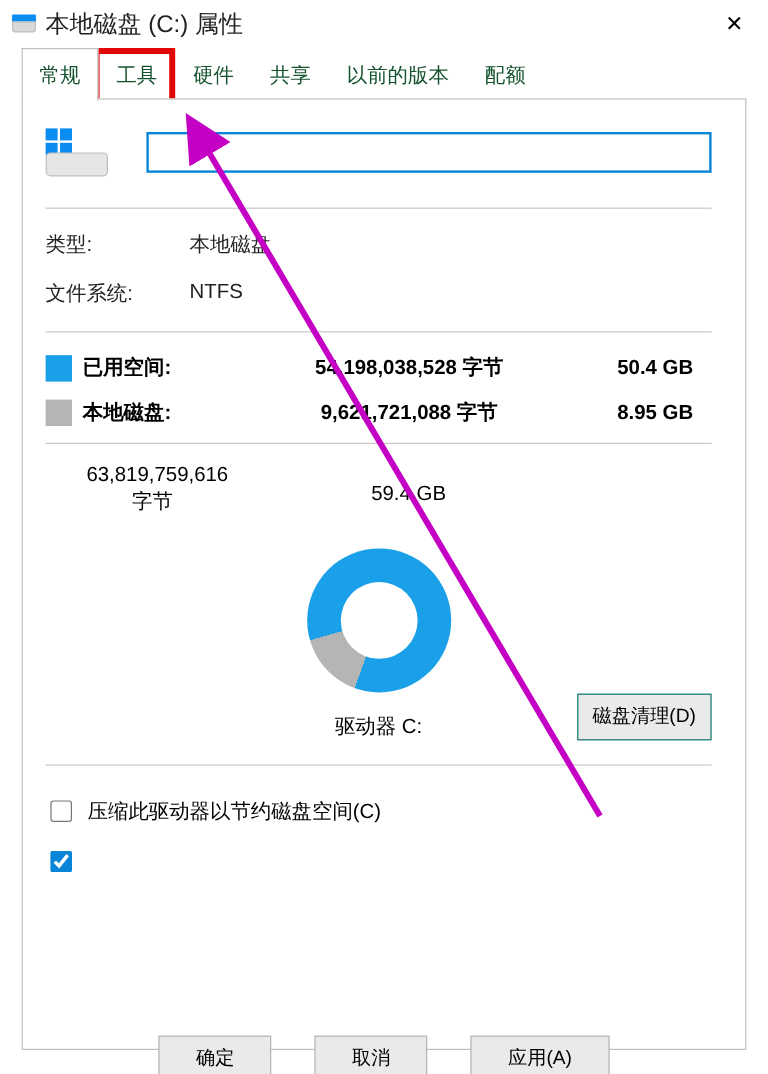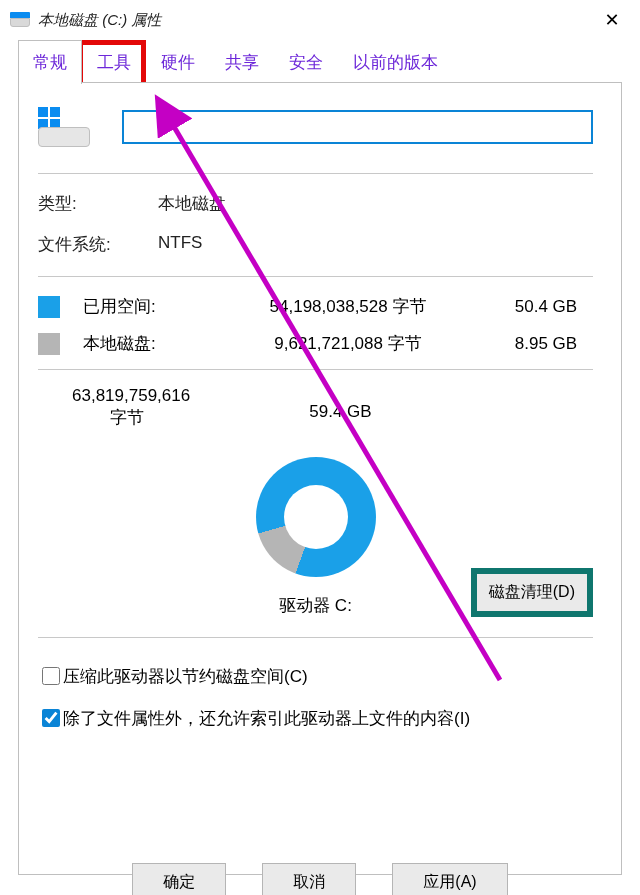--- a/index.html
+++ b/index.html
@@ -3,26 +3,26 @@
 <meta charset="utf-8">
 <style>
   * { box-sizing: border-box; font-family: "Segoe UI", "Microsoft YaHei", sans-serif; }
   body { margin: 0; background: #fff; width: 640px; height: 895px; overflow: hidden; position: relative; }
 
   
   .titlebar { display: flex; align-items: center; height: 40px; padding: 0 6px; }
   .titlebar .drive-glyph { width: 20px; height: 16px; margin: 0 8px 0 4px; position: relative; }
   .titlebar .drive-glyph .top { width: 20px; height: 6px; background: #0a8cf0; border-radius: 1px 1px 0 0; position:absolute; top:0; left:0;}
   .titlebar .drive-glyph .body { width: 20px; height: 9px; background: #d9d9d9; border: 1px solid #bfbfbf; position:absolute; top:6px; left:0; border-radius: 0 0 3px 3px;}
-  .titlebar .title { font-size: 15px; color: #222; flex: 1; font-style: italic; }
+  .titlebar .title { font-size: 20px; color: #222; flex: 1; }
   .titlebar .close { width: 44px; height: 40px; display:flex; align-items:center; justify-content:center; font-size: 18px; cursor:pointer; }
 
   
   .tabstrip { display:flex; align-items:flex-end; padding: 0 18px; height: 44px; position: relative; }
-  .tab { padding: 10px 14px 10px; font-size: 17px; color:#6d28d9; cursor:pointer; border:1px solid transparent; border-bottom:none; background:#fff; }
+  .tab { padding: 10px 14px 10px; font-size: 17px; color:#14532d; cursor:pointer; border:1px solid transparent; border-bottom:none; background:#fff; }
   .tab.active { border-color:#bfbfbf; position:relative; z-index:2; background:#fff; }
   .tab-highlight { position:absolute; border:5px solid #e30808; pointer-events:none; }
 
   
   .frame { position:absolute; top: 82px; left: 18px; right: 18px; bottom: 20px; border:1px solid #bfbfbf; background:#fff; padding: 24px 28px 18px 19px; }
 
   
   .toprow { display:flex; align-items:center; gap: 32px; margin-bottom: 26px; }
   .toprow .drive-icon { width: 52px; height: 40px; position:relative; }
   .toprow .drive-icon .win { position:absolute; left:0; top:0; width:22px; height:22px; display:grid; grid-template-columns:1fr 1fr; grid-template-rows:1fr 1fr; gap:2px; }
@@ -32,44 +32,44 @@
 
   .rule { border:none; border-top:1px solid #c8c8c8; margin: 0 0 18px 0; }
 
   
   .info { display:grid; grid-template-columns: 120px 1fr; row-gap: 18px; font-size:17px; color:#222; margin-bottom: 20px;}
   .info .label { }
   .info .value { }
 
   
   .usage { font-size:17px; }
-  .usage-row { display:grid; grid-template-columns: 24px 110px 1fr 90px; align-items:center; column-gap: 21px; margin-bottom: 14px; }
+  .usage-row { display:grid; grid-template-columns: 24px 110px 1fr 90px; align-items:center; column-gap: 7px; margin-bottom: 14px; font-weight: bold; }
   .sw { width:22px; height:22px; }
   .sw.used { background:#1aa0e8; }
   .sw.free { background:#b5b5b5; }
   .bytes { text-align:center; }
   .gig { text-align:center; padding-right: 4px;}
 
   .rule2 { border:none; border-top:1px solid #c8c8c8; margin: 6px 0 16px 0; }
 
   .cap-row { display:grid; grid-template-columns: 24px 110px 1fr 90px; column-gap:10px; font-size:17px; margin-bottom: 18px;}
   .cap-row .caplabel { grid-column:2; }
   .cap-row .bytes { text-align:center; }
   .cap-row .gig { padding-right:4px;margin-top:16px;}
 
   .piewrap { position:relative; height: 170px; margin-bottom: 10px;}
   .pie { width:120px; height:120px; border-radius:50%; position:absolute; left:50%; top:10px; transform:translateX(-50%);
          background: conic-gradient(from 200deg, #b5b5b5 0deg 54deg, #1aa0e8 54deg 360deg); }
   .pie::after { content:""; position:absolute; left:50%; top:50%; width:64px; height:64px; background:#fff; border-radius:50%; transform:translate(-50%,-50%); }
   .drivelabel { position:absolute; left:50%; bottom:0; transform:translateX(-50%); font-size:17px; }
-  .cleanup-btn { position:absolute; right:0; bottom:0; font-size:16px; padding:8px 12px; background:#eaeaea; border:6px solid #0f766e; cursor:pointer; }
+  .cleanup-btn { position:absolute; right:0; bottom:0; font-size:16px; padding:8px 12px; background:#eaeaea; border:1px solid #0f766e; cursor:pointer; }
 
   .rule3 { border:none; border-top:1px solid #c8c8c8; margin: 20px 0 26px 0; }
 
-  .checks label { display:flex; align-items:center; font-size:17px; margin-bottom: 18px; cursor:pointer; }
+  .checks label { display:flex; align-items:center; gap:10px; font-size:17px; margin-bottom: 18px; cursor:pointer; }
   .checks input[type=checkbox] { width:18px; height:18px; accent-color:#0a84d6; cursor:pointer; }
 
   
   .bottom-btns { position:absolute; left:0; right:0; bottom:-28px; display:flex; justify-content:center; gap:36px; }
   .bottom-btns button { font-size:16px; padding:8px 30px; background:#eaeaea; border:1px solid #b5b5b5; cursor:pointer; }
 
   
   .arrow-svg { position:absolute; inset:0; pointer-events:none; }
 </style>
 </head>
@@ -82,22 +82,22 @@
   </span>
   <span class="title">本地磁盘 (C:) 属性</span>
   <span class="close">✕</span>
 </div>
 
 <div class="tabstrip">
   <div class="tab active">常规</div>
   <div class="tab">工具</div>
   <div class="tab">硬件</div>
   <div class="tab">共享</div>
-  <div class="tab">安全</div>
   <div class="tab">以前的版本</div>
+  <div class="tab">配额</div>
   <div class="tab-highlight" style="left:78px; top:0px; width:68px; height:48px;"></div>
 </div>
 
 <div class="frame">
 
   <div class="toprow">
     <span class="drive-icon">
       <span class="win">
           <div></div>
           <div></div>
@@ -151,21 +151,20 @@
 
   <hr class="rule3">
 
   <div class="checks">
     <label>
       <input type="checkbox" id="cb-compress" style="">
       <span class="txt">压缩此驱动器以节约磁盘空间(C)</span>
     </label>
     <label>
       <input type="checkbox" id="cb-index" checked="" style="">
-      <span class="txt">除了文件属性外，还允许索引此驱动器上文件的内容(I)</span>
     </label>
   </div>
 
   <div class="bottom-btns">
     <button>确定</button>
     <button>取消</button>
     <button>应用(A)</button>
   </div>
 </div>
 

